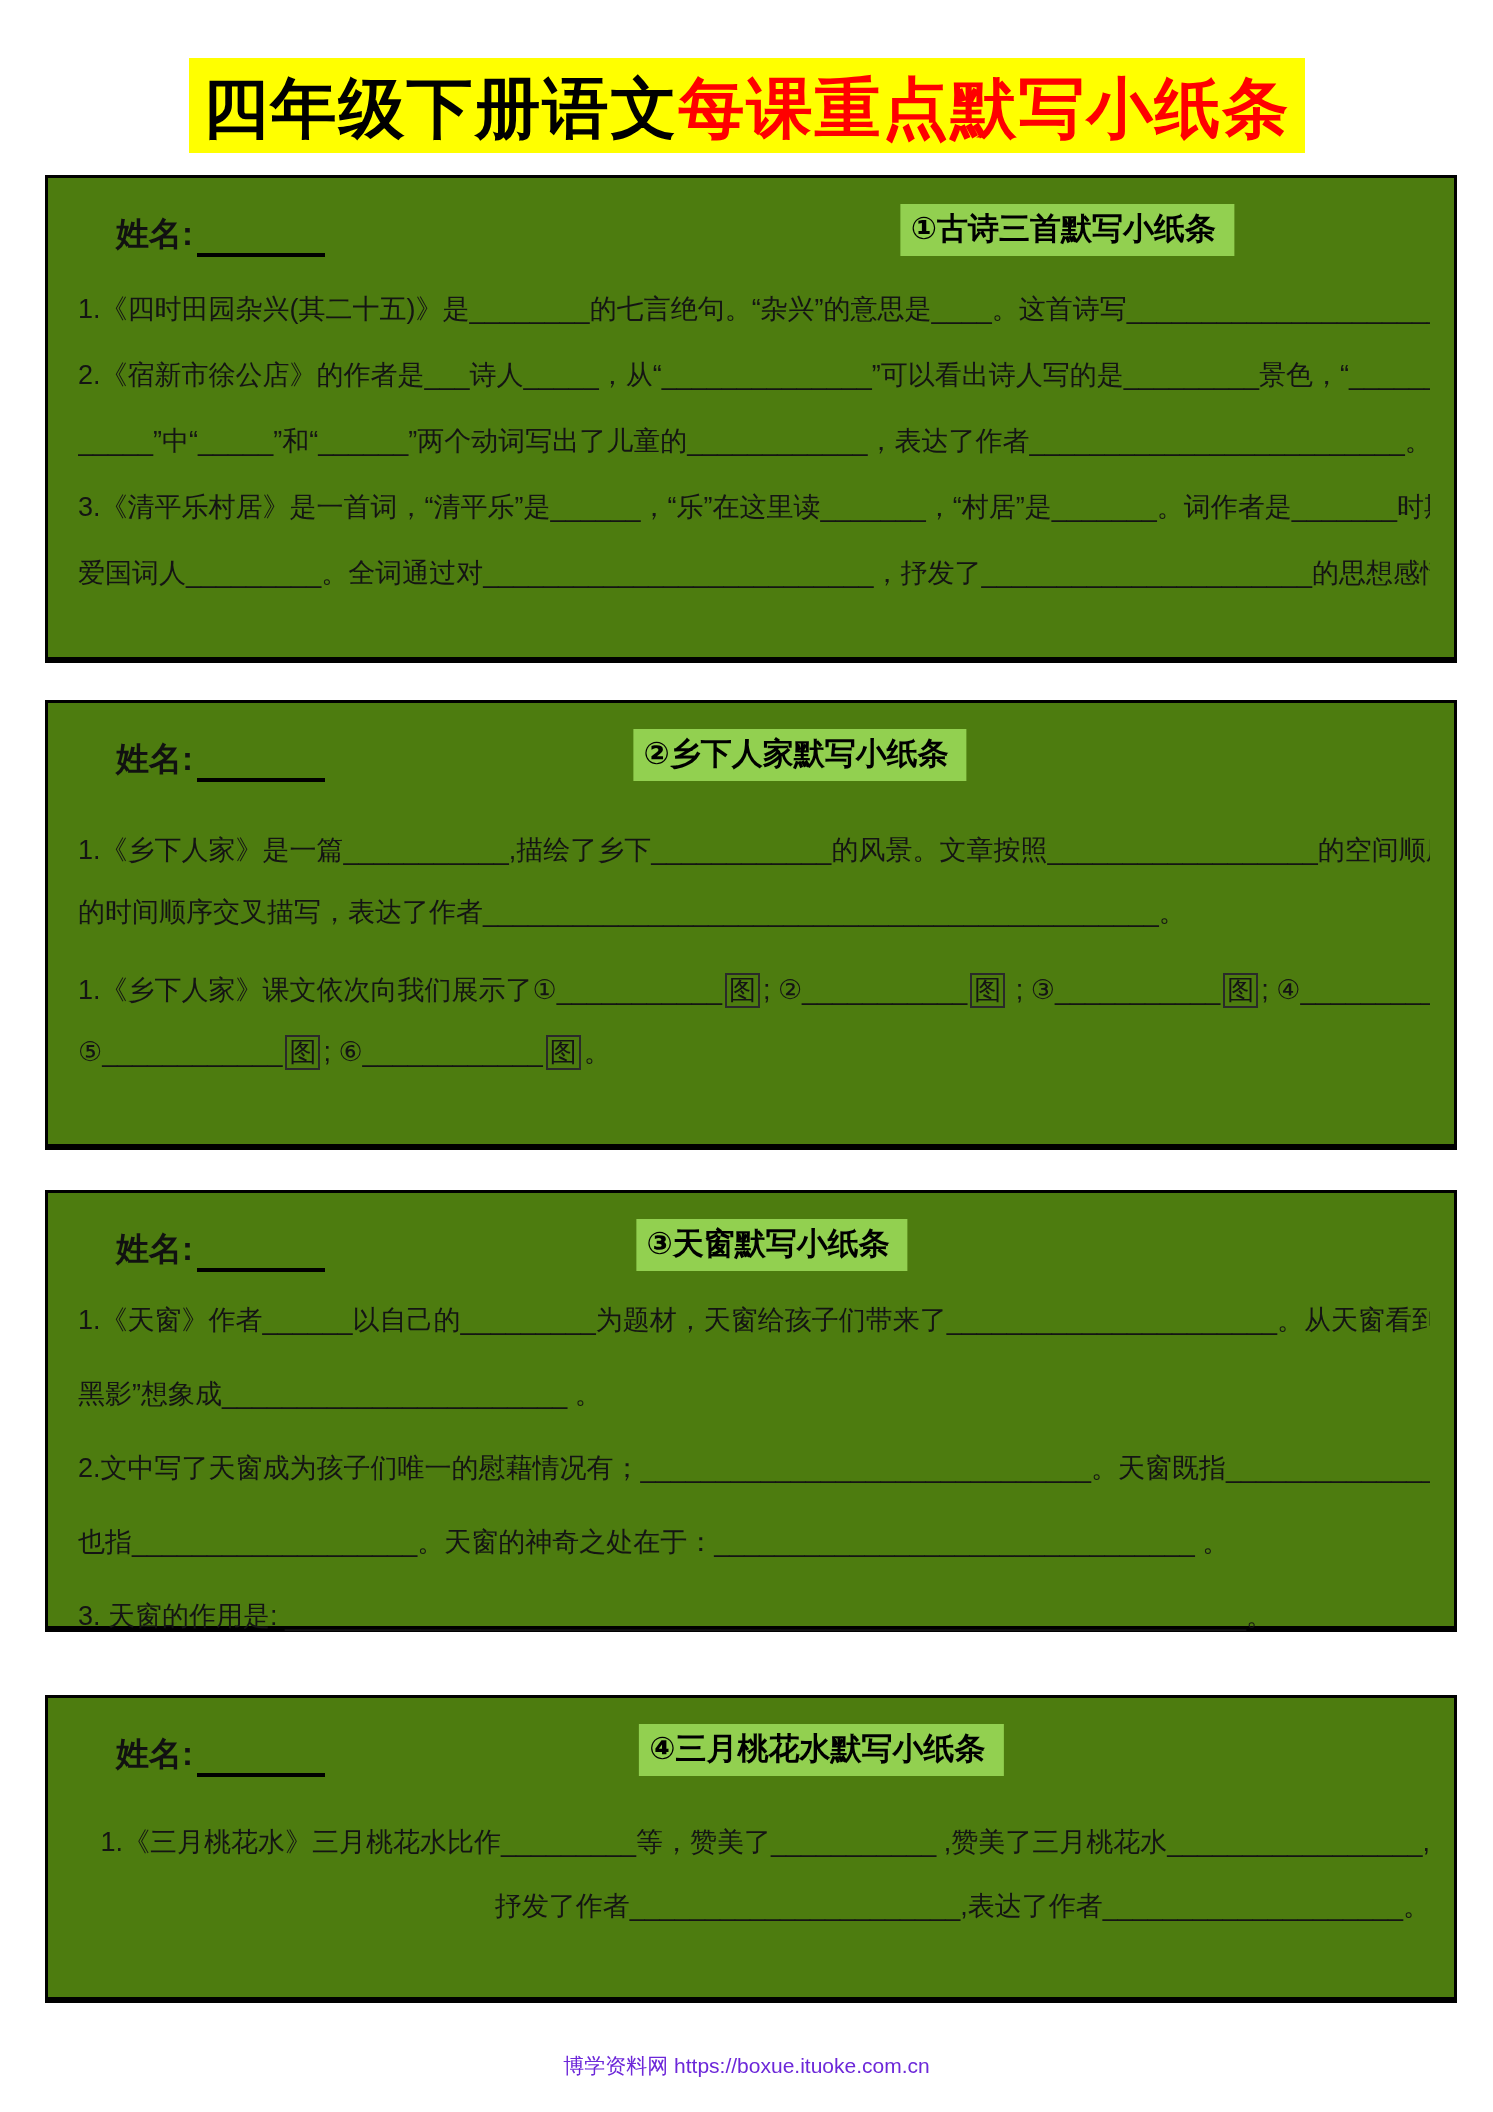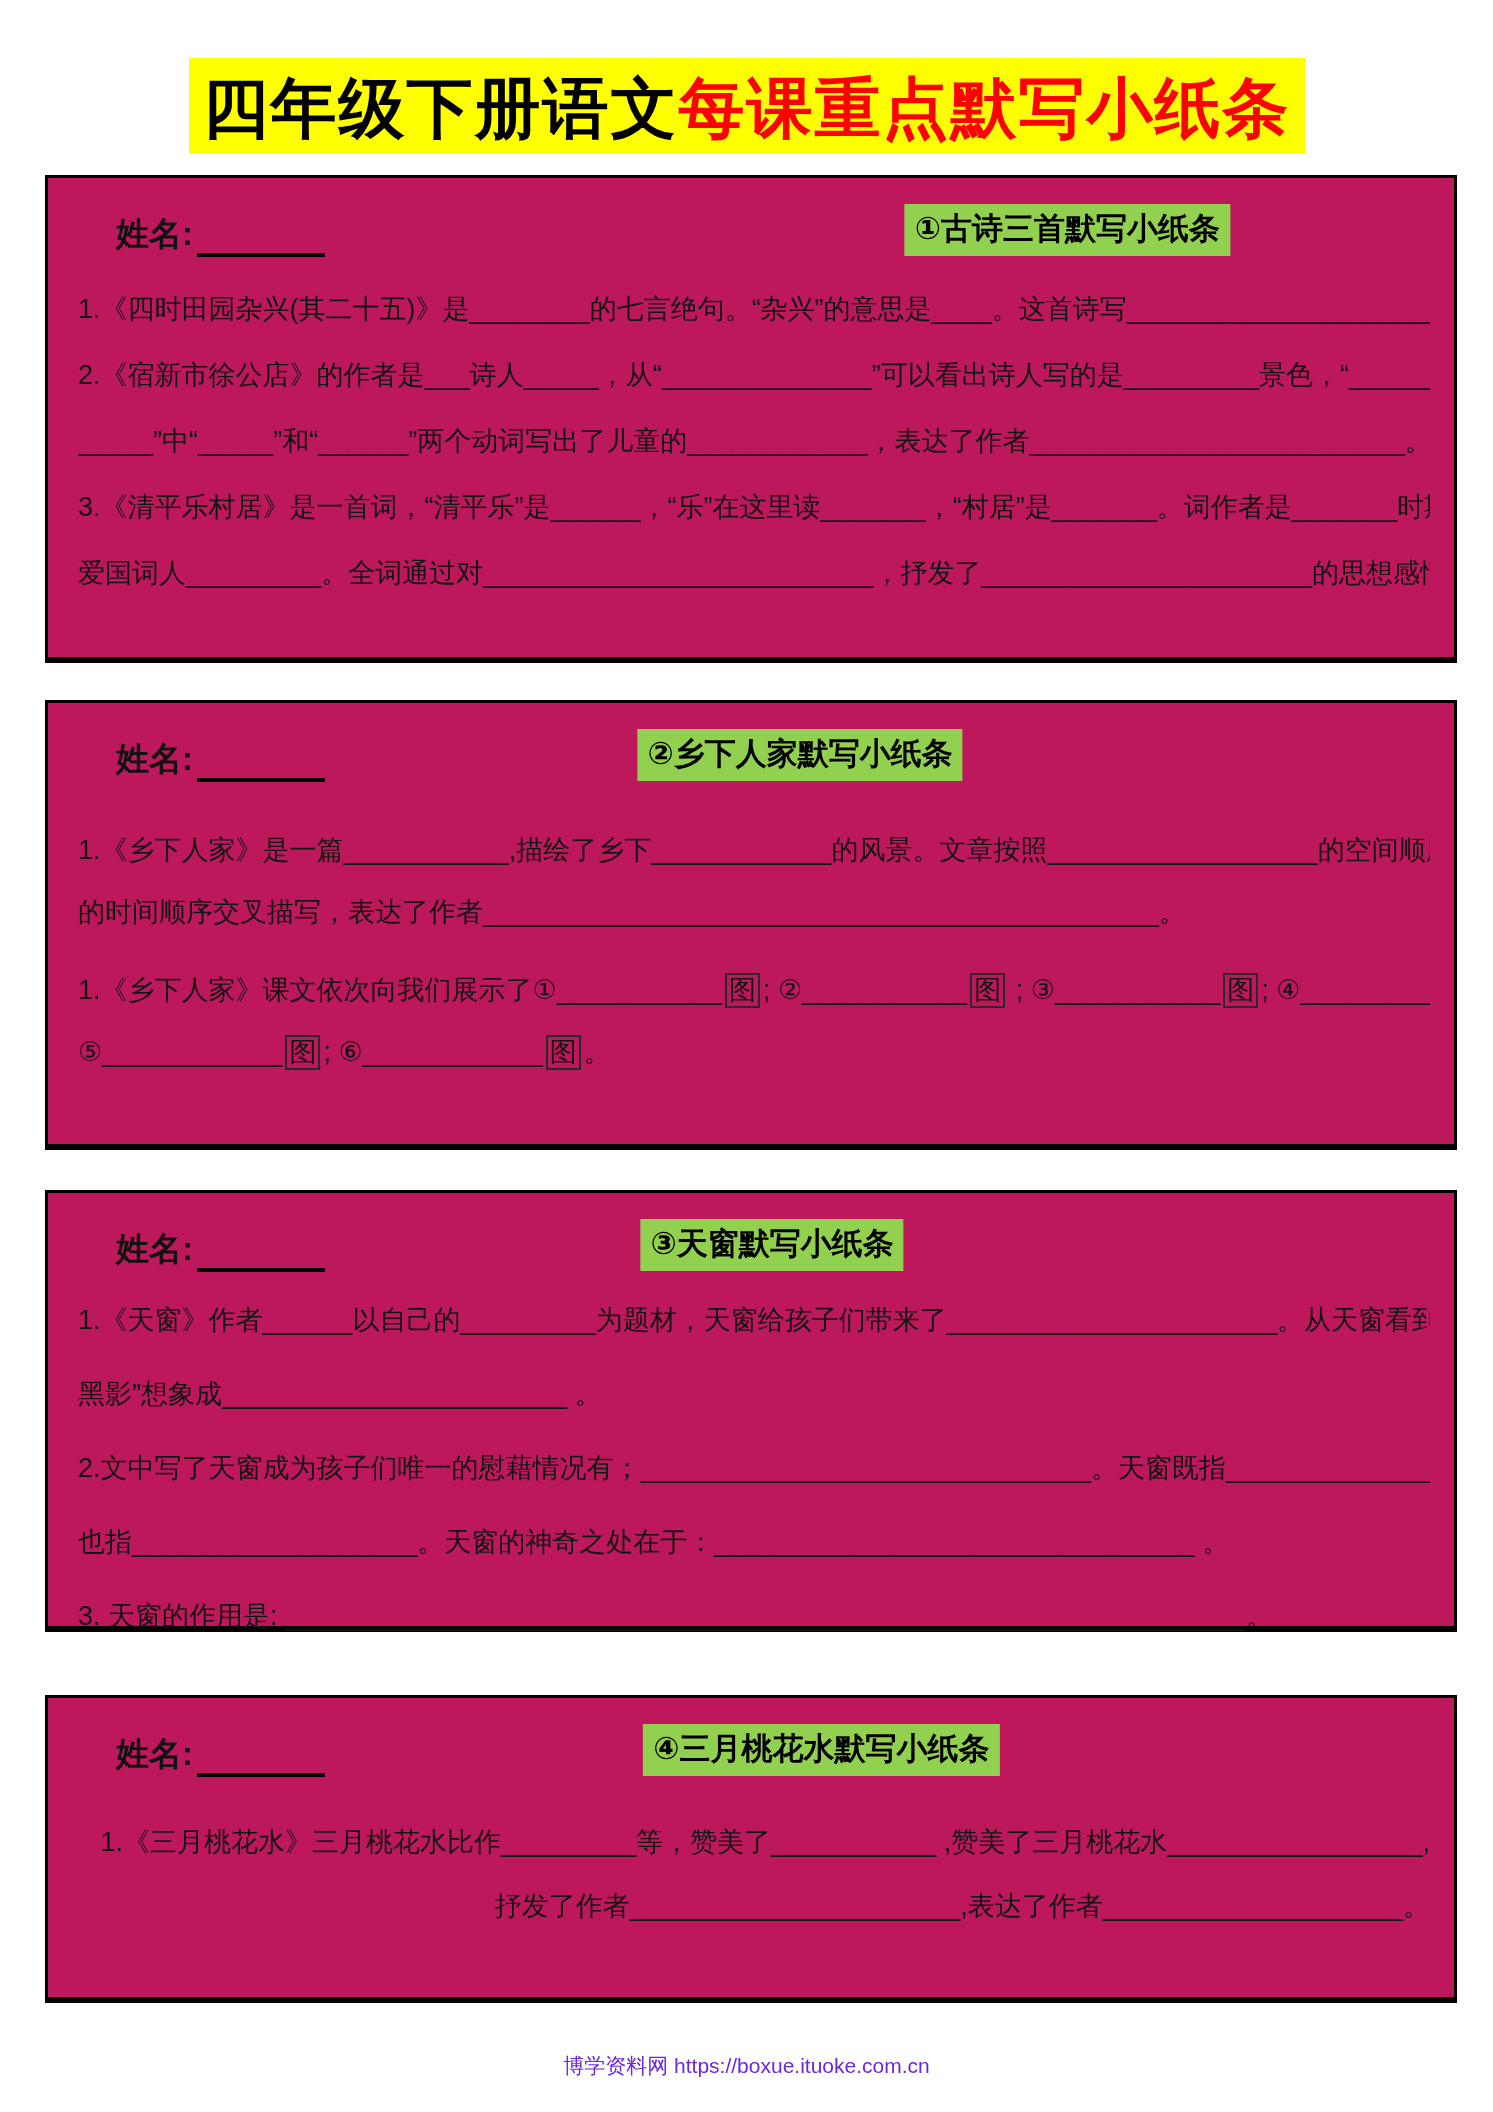--- a/index.html
+++ b/index.html
@@ -12,39 +12,39 @@
   .title-wrap{position:absolute;top:58px;left:0;width:100%;text-align:center;}
   .title-strip{
     display:inline-block;background:#FFFF00;padding:16px 14px 10px 14px;
     font-size:66px;font-weight:800;line-height:1.05;letter-spacing:2px;white-space:nowrap;
   }
   .title-black{color:#000000;}
   .title-red{color:#FF0000;}
   
   .section{
     position:absolute;left:45px;width:1412px;
-    border:3px solid #000;border-bottom-width:6px;background:#be185d;box-sizing:border-box;
+    border:3px solid #000;border-bottom-width:6px;background:#4d7c0f;box-sizing:border-box;
   }
   .section-1{top:175px;height:488px;}
   .section-2{top:700px;height:450px;}
   .section-3{top:1190px;height:442px;}
   .section-4{top:1695px;height:308px;}
   .sec-header{position:relative;height:88px;}
   .name-group{
     position:absolute;left:68px;top:34px;
     font-size:33px;font-weight:700;white-space:nowrap;
   }
   .name-blank{
     display:inline-block;width:128px;height:30px;
     border-bottom:4px solid #000;vertical-align:bottom;margin-left:4px;
   }
   .sec-title{
     position:absolute;top:26px;transform:translateX(-50%);
     background:#92D050;color:#000;font-size:31px;font-weight:700;
-    padding:4px 10px 6px 10px;white-space:nowrap;text-align:center;
+    padding:4px 18px 6px 10px;white-space:nowrap;text-align:center;
   }
   .section-1 .sec-title{left:72.5%;}
   .section-2 .sec-title{left:53.5%;}
   .section-3 .sec-title{left:51.5%;}
   .section-4 .sec-title{left:55%;}
   
   .q-area{padding:0 24px 0 30px;font-size:27px;color:#141414;}
   .q-line{white-space:nowrap;overflow:hidden;}
   .section-1 .q-area{margin-top:10px;}
   .section-1 .q-line{line-height:66px;}

